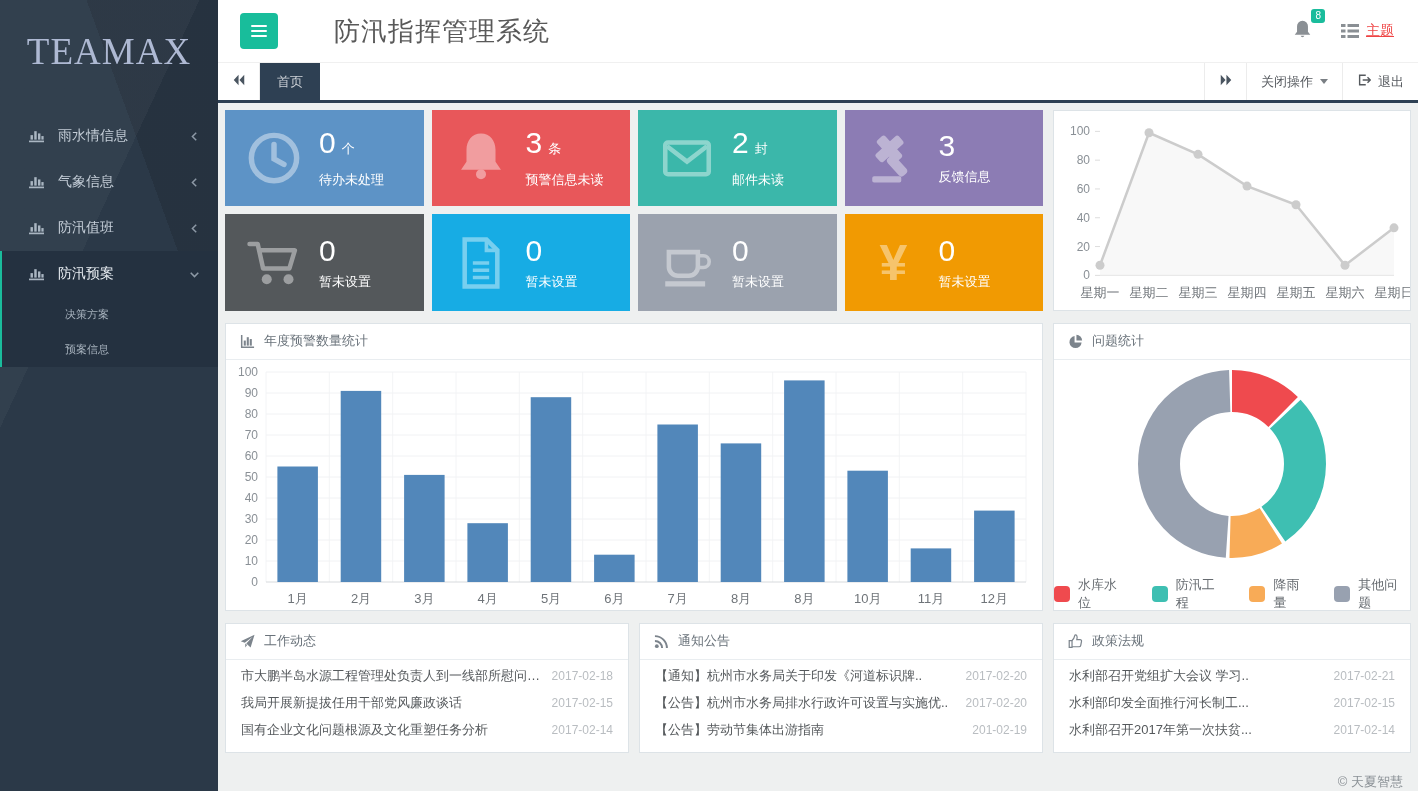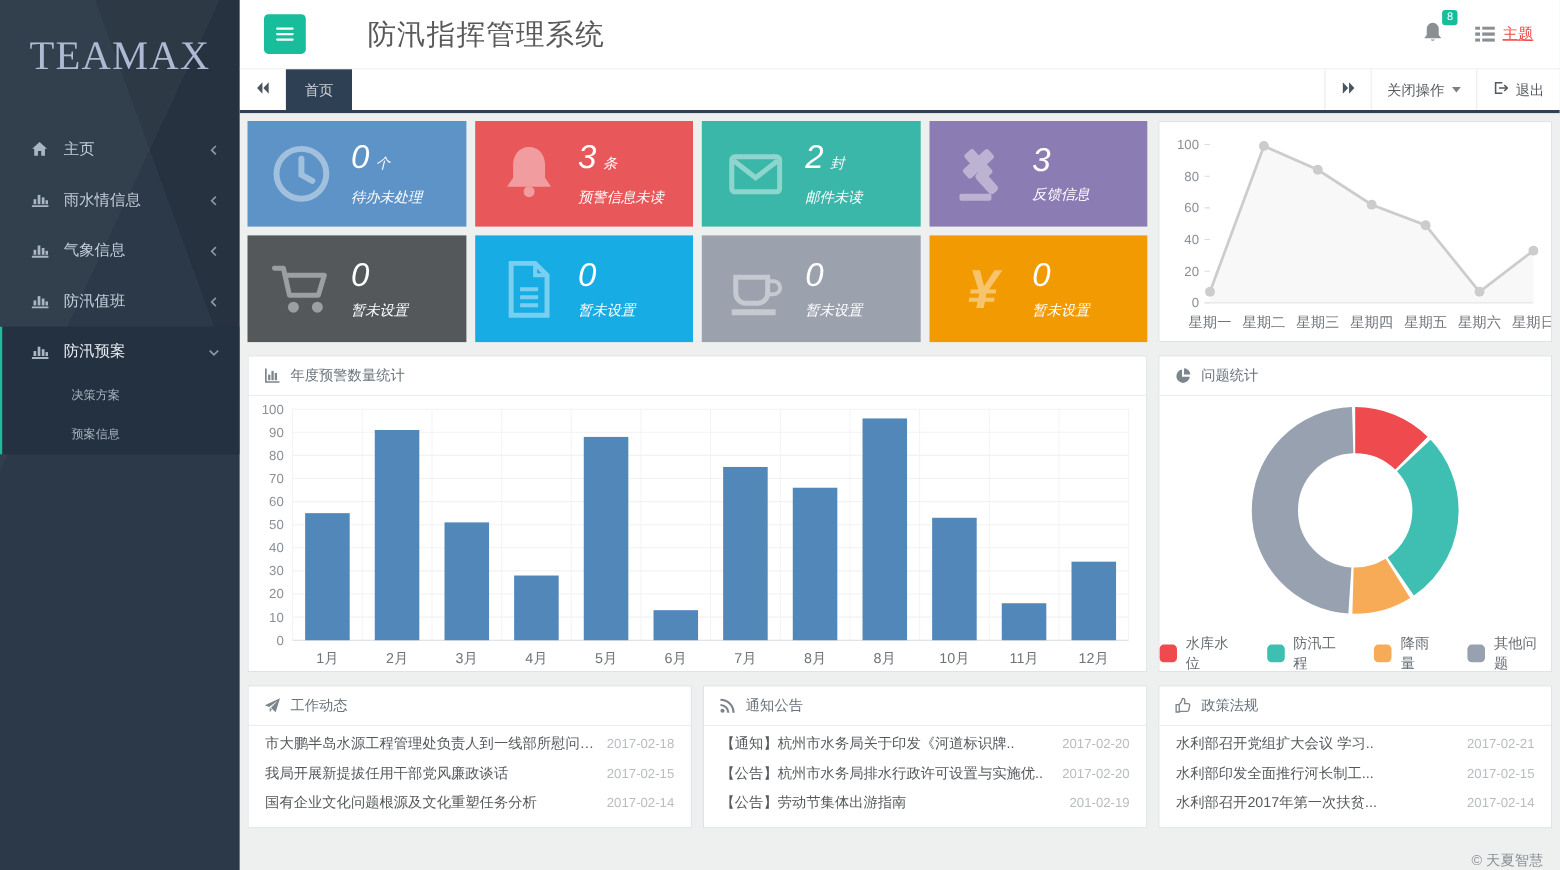--- a/index.html
+++ b/index.html
@@ -54,21 +54,21 @@
       border-top:5px solid #7a7f84; display:inline-block; }
 
   
   .content { flex:1; background:#eef0f0; padding:7px 7px 0; display:flex; flex-direction:column; overflow:hidden; }
   .row { display:flex; gap:10px; margin-bottom:12px; }
   .col-left { width:818px; flex-shrink:0; display:flex; gap:10px; }
   .col-right { flex:1; min-width:0; }
   .row1 { height:228px; } .row2 { height:288px; } .row3 { height:148px; }
 
   .cards { display:grid; grid-template-columns:repeat(4,1fr); gap:8px; width:100%; }
-  .card { display:flex; align-items:center; padding-left:18px; color:#fff; cursor:pointer;font-style:italic; }
+  .card { display:flex; align-items:center; padding-left:18px; color:#fff; cursor:pointer; }
   .card-icon { width:62px; height:62px; opacity:.42; flex-shrink:0; display:flex; align-items:center; justify-content:center; }
   .card-icon svg { width:58px; height:58px; }
   .card-icon .yen { font-size:50px; font-weight:bold; color:#fff; line-height:1; }
   .card-info { margin-left:14px; min-width:0; }
   .card-num { font-size:30px; line-height:32px; }
   .card-num .unit { font-size:13px; margin-left:6px; }
   .card-label { font-size:13px; margin-top:6px; }
 
   .panel { background:#fff; border:1px solid #dde3e7; height:100%; width:100%; display:flex; flex-direction:column; }
   .panel-h { height:36px; flex-shrink:0; display:flex; align-items:center; gap:9px; padding:0 14px;
@@ -92,35 +92,20 @@
   .page-footer { text-align:right; color:#8b9196; font-size:13px; padding:8px 8px 0; }
 </style>
 </head>
 <body>
 
 <div class="app">
 
   <aside class="sidebar">
     <div class="logo">TEAMAX</div>
     <nav class="nav" id="nav">
-        <div class="nav-group">
-          <div class="nav-item">
-            <span class="nico">
-              <svg viewBox="0 0 16 16" width="16" height="15" fill="currentColor">
-                <path d="M8 1.2 15.2 7.6H13.2V14.4H9.6V10H6.4V14.4H2.8V7.6H0.8z"></path>
-              </svg>
-            </span>
-            <span class="nlabel">主页</span>
-            <span class="chev">
-              <svg viewBox="0 0 16 16" width="11" height="11" fill="none" stroke="currentColor" stroke-width="2.2">
-                <path d="M10.5 2.5 5 8l5.5 5.5"></path>
-              </svg>
-            </span>
-          </div>
-        </div>
         <div class="nav-group">
           <div class="nav-item">
             <span class="nico">
               <svg viewBox="0 0 18 16" width="17" height="15" fill="currentColor">
                 <path d="M1 13.4h16v1.8H1z"></path>
                 <rect x="2.6" y="7.6" width="2.6" height="4.8"></rect>
                 <rect x="6.6" y="3.4" width="2.6" height="9"></rect>
                 <rect x="10.6" y="5.8" width="2.6" height="6.6"></rect>
                 <rect x="14.2" y="8.6" width="2.4" height="3.8"></rect>
               </svg>

